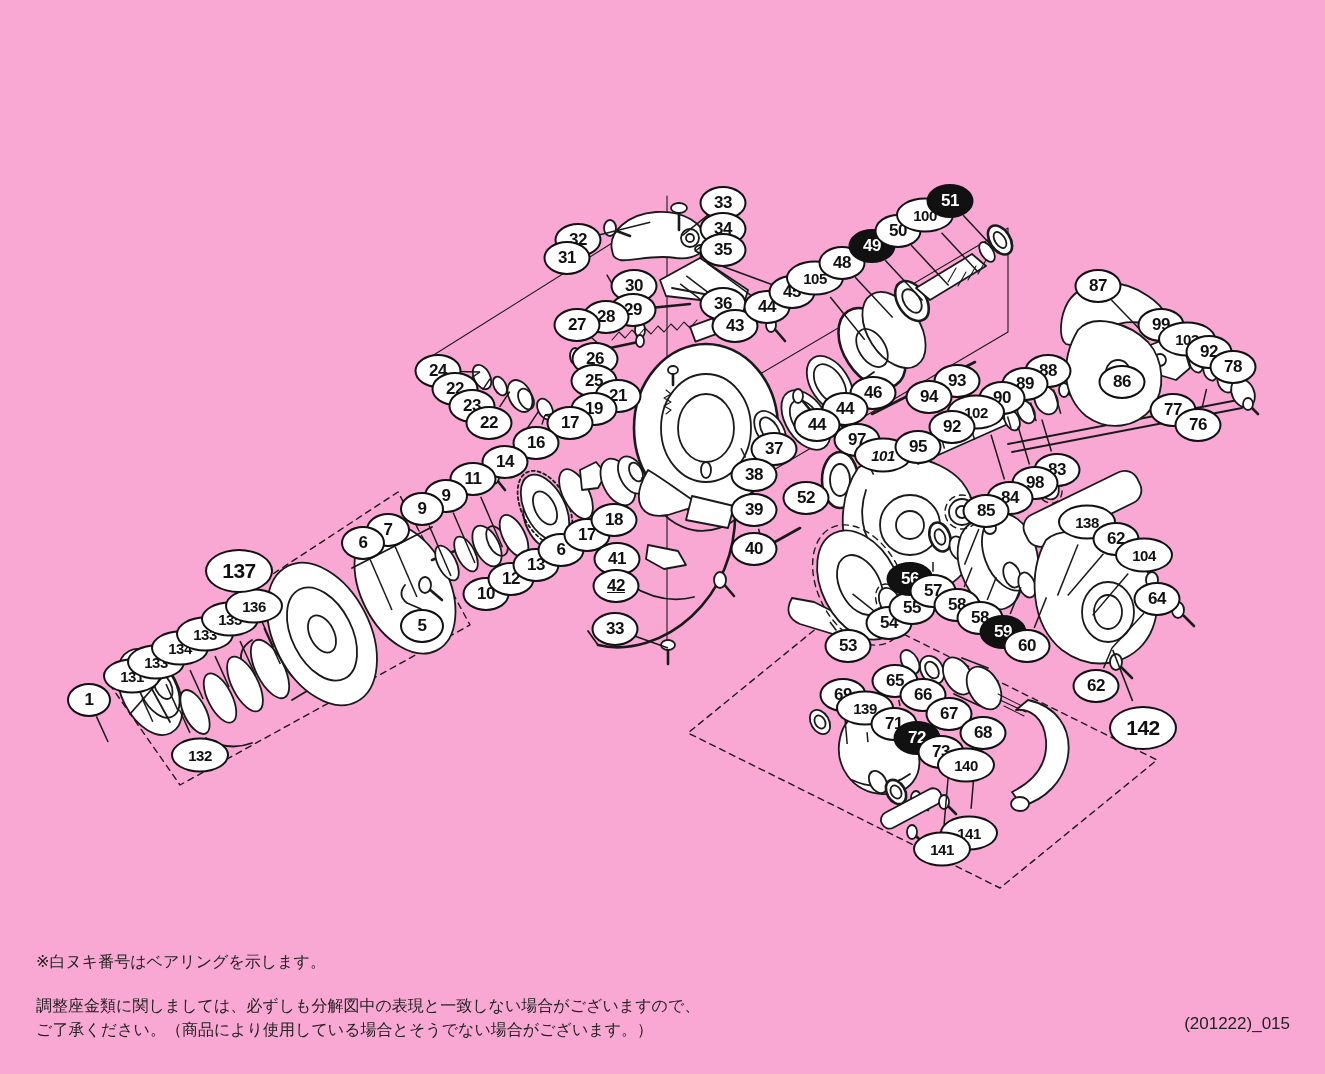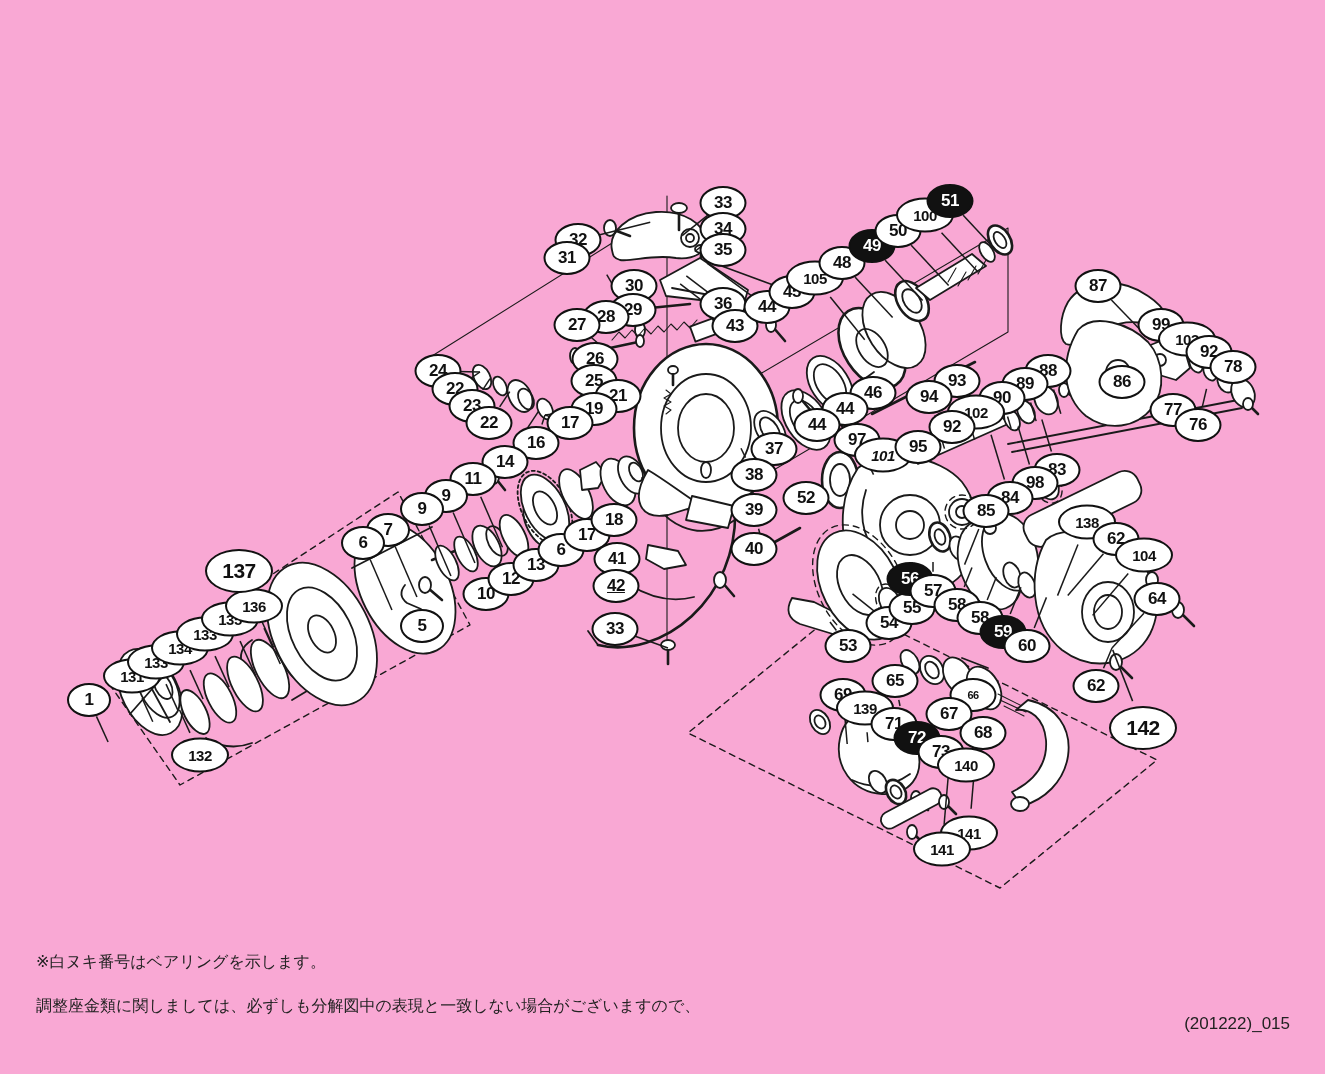--- a/index.html
+++ b/index.html
@@ -431,21 +431,21 @@
       <div class="callout" style="left: 957px; top: 605px; width: 43px; height: 30px; font-size: 17px;">58</div>
       <div class="callout" style="left: 980px; top: 618px; width: 43px; height: 30px; font-size: 17px;">58</div>
       <div class="callout bearing" style="left: 1003px; top: 632px; width: 43px; height: 30px; font-size: 17px;">59</div>
       <div class="callout" style="left: 1027px; top: 646px; width: 43px; height: 30px; font-size: 17px;">60</div>
       <div class="callout" style="left: 1087px; top: 522px; width: 54px; height: 31px; font-size: 15px;">138</div>
       <div class="callout" style="left: 1116px; top: 539px; width: 43px; height: 30px; font-size: 17px;">62</div>
       <div class="callout" style="left: 1144px; top: 555px; width: 54px; height: 31px; font-size: 15px;">104</div>
       <div class="callout" style="left: 1157px; top: 599px; width: 43px; height: 30px; font-size: 17px;">64</div>
       <div class="callout" style="left: 1096px; top: 686px; width: 43px; height: 30px; font-size: 17px;">62</div>
       <div class="callout" style="left: 895px; top: 681px; width: 43px; height: 30px; font-size: 17px;">65</div>
-      <div class="callout" style="left: 973px; top: 695px; width: 43px; height: 30px; font-size: 11px; text-align: center;">66</div>
+      <div class="callout" style="left: 923px; top: 695px; width: 43px; height: 30px; font-size: 17px; text-align: center;">66</div>
       <div class="callout" style="left: 949px; top: 714px; width: 43px; height: 30px; font-size: 17px;">67</div>
       <div class="callout" style="left: 983px; top: 733px; width: 43px; height: 30px; font-size: 17px;">68</div>
       <div class="callout" style="left: 843px; top: 695px; width: 43px; height: 30px; font-size: 17px;">69</div>
       <div class="callout" style="left: 865px; top: 708px; width: 54px; height: 31px; font-size: 15px;">139</div>
       <div class="callout" style="left: 894px; top: 724px; width: 43px; height: 30px; font-size: 17px;">71</div>
       <div class="callout bearing" style="left: 917px; top: 738px; width: 43px; height: 30px; font-size: 17px;">72</div>
       <div class="callout" style="left: 941px; top: 752px; width: 43px; height: 30px; font-size: 17px;">73</div>
       <div class="callout" style="left: 966px; top: 765px; width: 54px; height: 31px; font-size: 15px;">140</div>
       <div class="callout" style="left: 969px; top: 833px; width: 54px; height: 31px; font-size: 15px;">141</div>
       <div class="callout" style="left: 942px; top: 849px; width: 54px; height: 31px; font-size: 15px;">141</div>
@@ -457,16 +457,17 @@
       <div class="callout" style="left: 230px; top: 619px; width: 54px; height: 31px; font-size: 15px;">135</div>
       <div class="callout" style="left: 254px; top: 606px; width: 54px; height: 31px; font-size: 15px;">136</div>
       <div class="callout" style="left: 200px; top: 755px; width: 54px; height: 31px; font-size: 15px;">132</div>
       <div class="callout group" style="left: 239px; top: 571px; width: 64px; height: 40px; font-size: 21px;">137</div>
       <div class="callout group" style="left: 1143px; top: 728px; width: 64px; height: 40px; font-size: 21px;">142</div>
     </div>
 
   <div class="notes">
     <div class="n1">※白ヌキ番号はベアリングを示します。</div>
     <div>調整座金類に関しましては、必ずしも分解図中の表現と一致しない場合がございますので、</div>
+    <div>ご了承ください。（商品により使用している場合とそうでない場合がございます。）</div>
   </div>
 
   <div class="docnum">(201222)_015</div>
 </div>
 
 </body></html>

